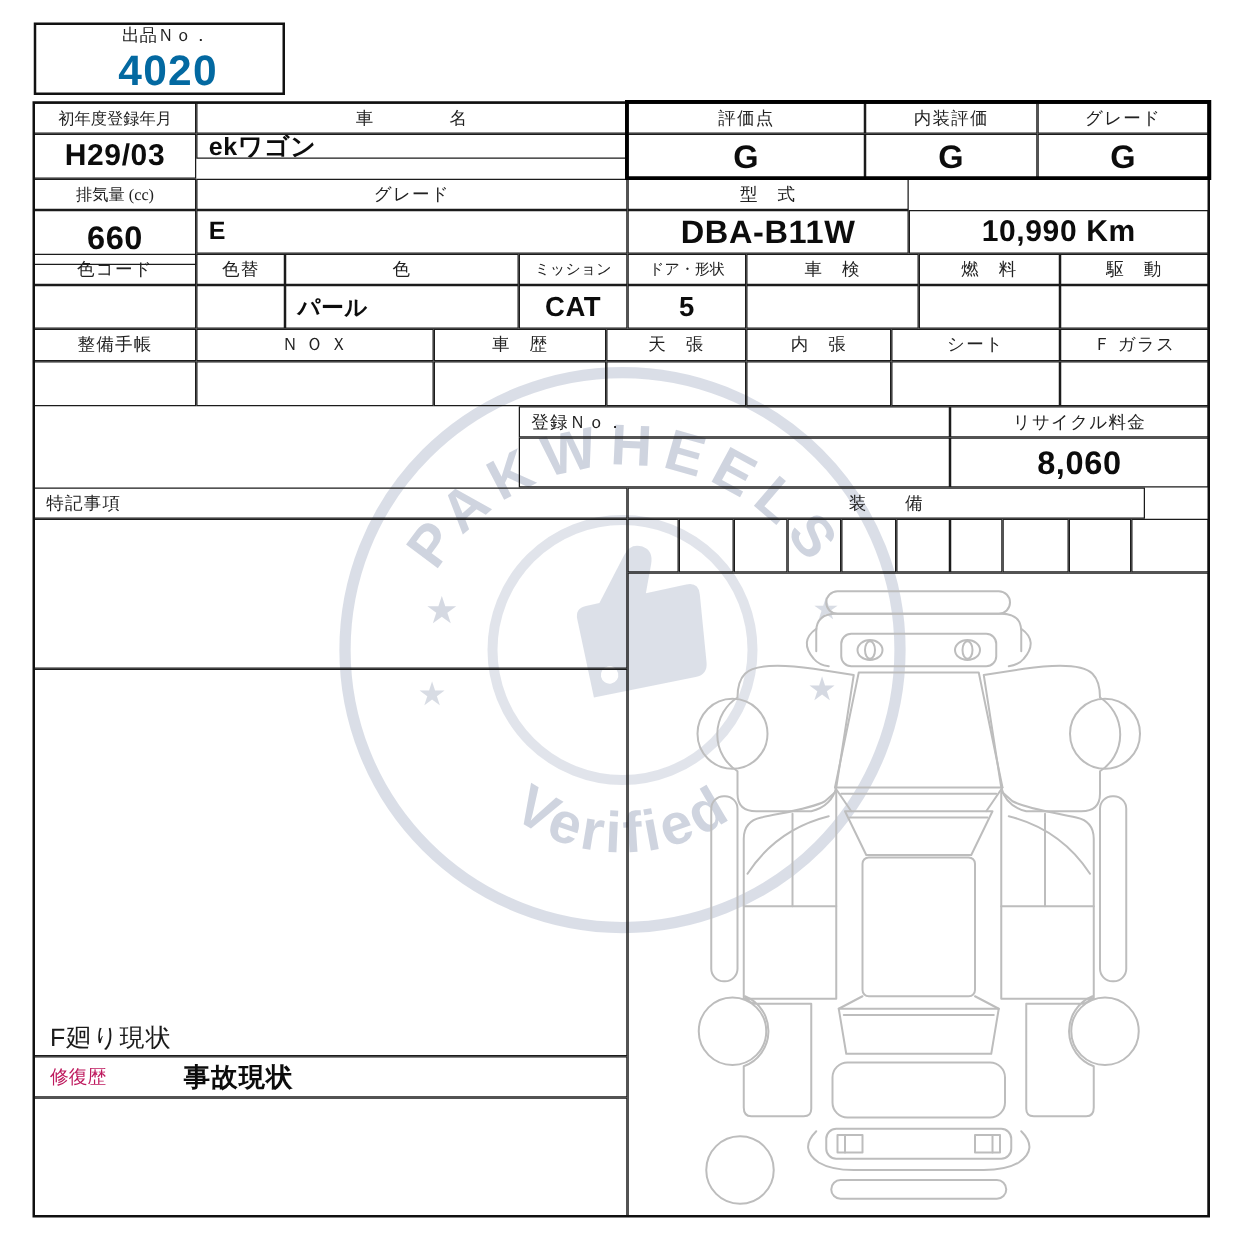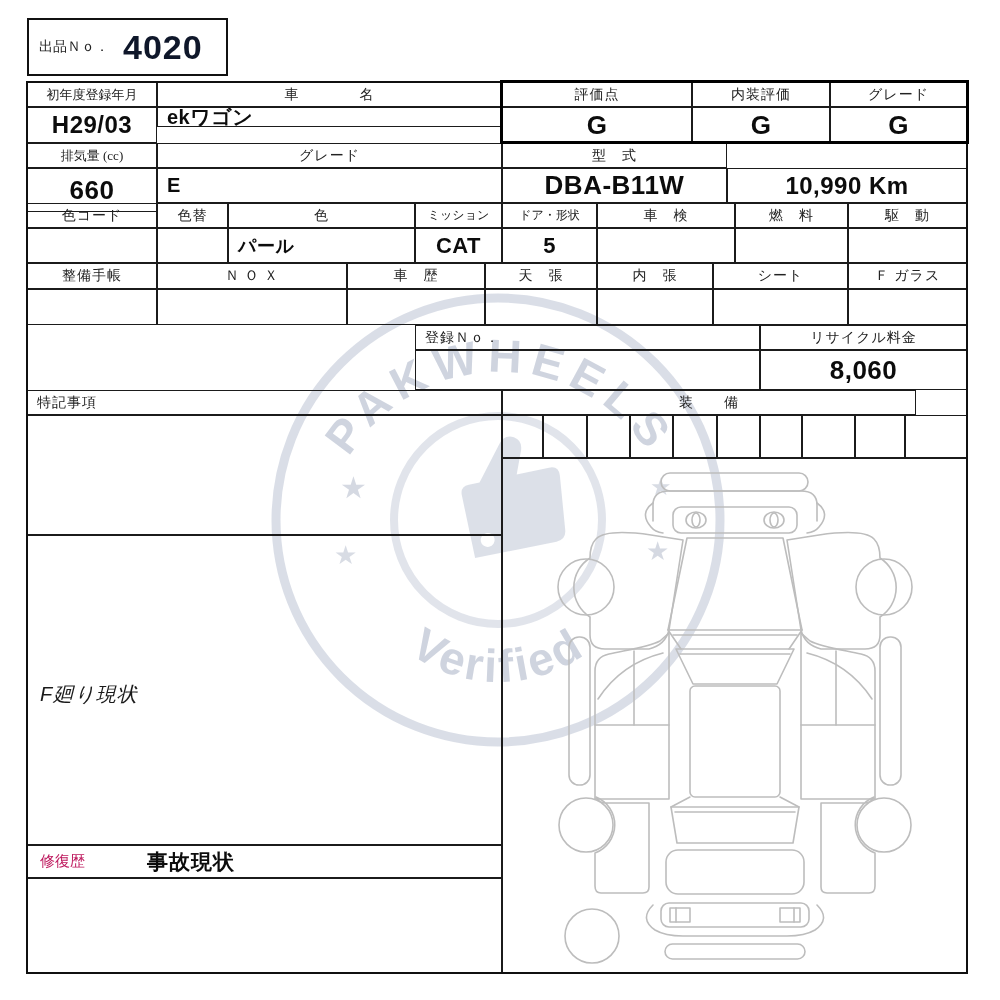--- a/index.html
+++ b/index.html
@@ -9,28 +9,28 @@
   .wm{position:absolute;left:268px;top:290px;width:464px;height:464px;z-index:1;pointer-events:none;}
   
   .cell{position:absolute;box-sizing:border-box;border:1px solid #1b1b1b;background:transparent;
         display:flex;align-items:center;justify-content:center;z-index:2;overflow:hidden;}
   .hdr{font-family:"Liberation Serif","DejaVu Serif",serif;font-size:14px;color:#222;letter-spacing:1px;white-space:nowrap;}
   .hdr.sm{font-size:12px;letter-spacing:0;}
   .hdr.xs{font-size:13px;letter-spacing:0;}
   .val{font-weight:bold;color:#0c0c0c;font-size:24px;letter-spacing:0.5px;}
   .v26{font-size:26px;} .v22{font-size:22px;} .v20{font-size:20px;} .v18{font-size:18px;}
   .leftal{justify-content:flex-start;padding-left:9px;}
-  .topleft{align-items:center;justify-content:flex-start;padding:8px 0 0 12px;font-style:italic;}
+  .topleft{align-items:flex-end;justify-content:flex-start;padding:8px 0 0 12px;}
   .plain{font-weight:normal;font-size:20px;color:#1a1a1a;letter-spacing:1px;}
   
   .frame{position:absolute;box-sizing:border-box;background:transparent;pointer-events:none;z-index:3;}
   .lotbox{position:absolute;left:27px;top:18px;width:201px;height:58px;box-sizing:border-box;
-          border:2px solid #111;display:flex;align-items:center;z-index:2;background:#fff;}
+          border:2px solid #111;display:flex;align-items:center;z-index:2;background:#fff;flex-direction:column;}
   .lotbox .lbl{font-family:"Liberation Serif","DejaVu Serif",serif;font-size:14px;color:#222;margin-left:10px;white-space:nowrap;}
-  .lotbox .num{font-size:34px;font-weight:bold;color:#0f172a;margin-left:14px;letter-spacing:1px;text-align:center;}
+  .lotbox .num{font-size:34px;font-weight:bold;color:#0369a1;margin-left:14px;letter-spacing:1px;text-align:center;}
   .repair-label{font-family:"Liberation Serif","DejaVu Serif",serif;font-size:15px;color:#be185d;margin-left:12px;}
   .repair-value{font-size:21px;font-weight:bold;color:#0c0c0c;margin-left:62px;letter-spacing:1px;}
 </style>
 </head>
 <body>
 
 <div class="sheet">
 
   <svg class="wm" viewBox="0 0 464 464">
     <defs>

